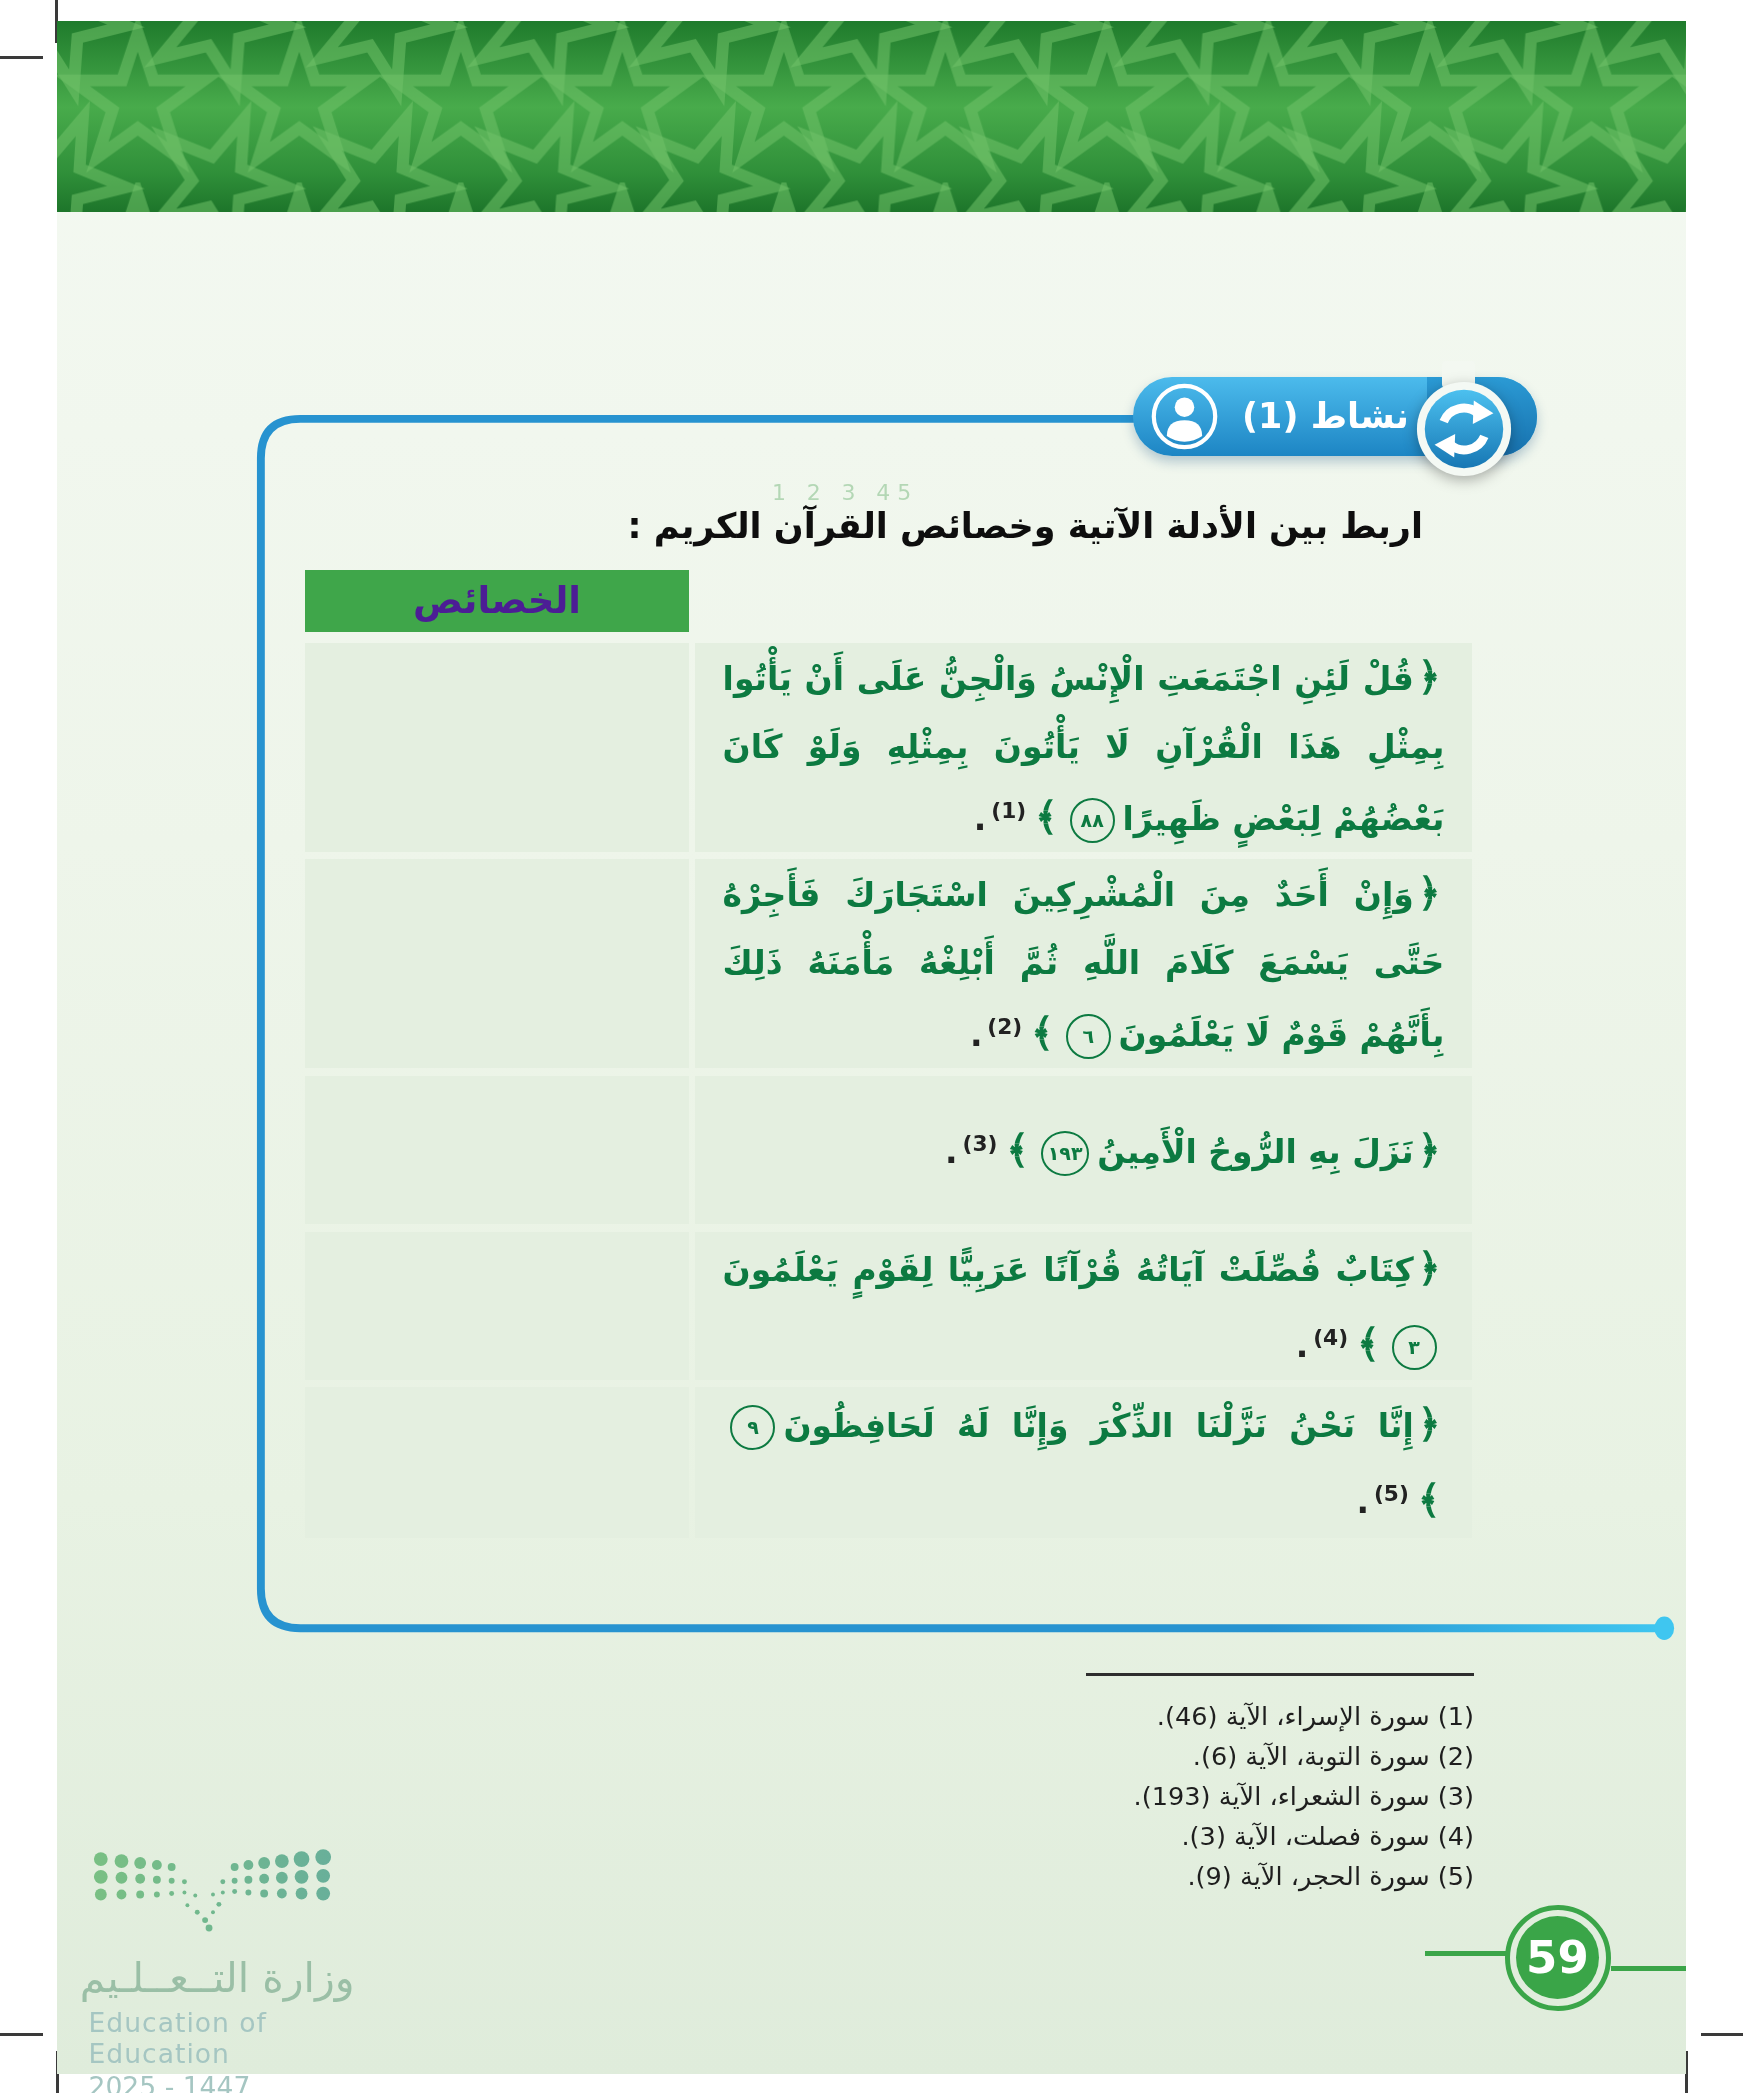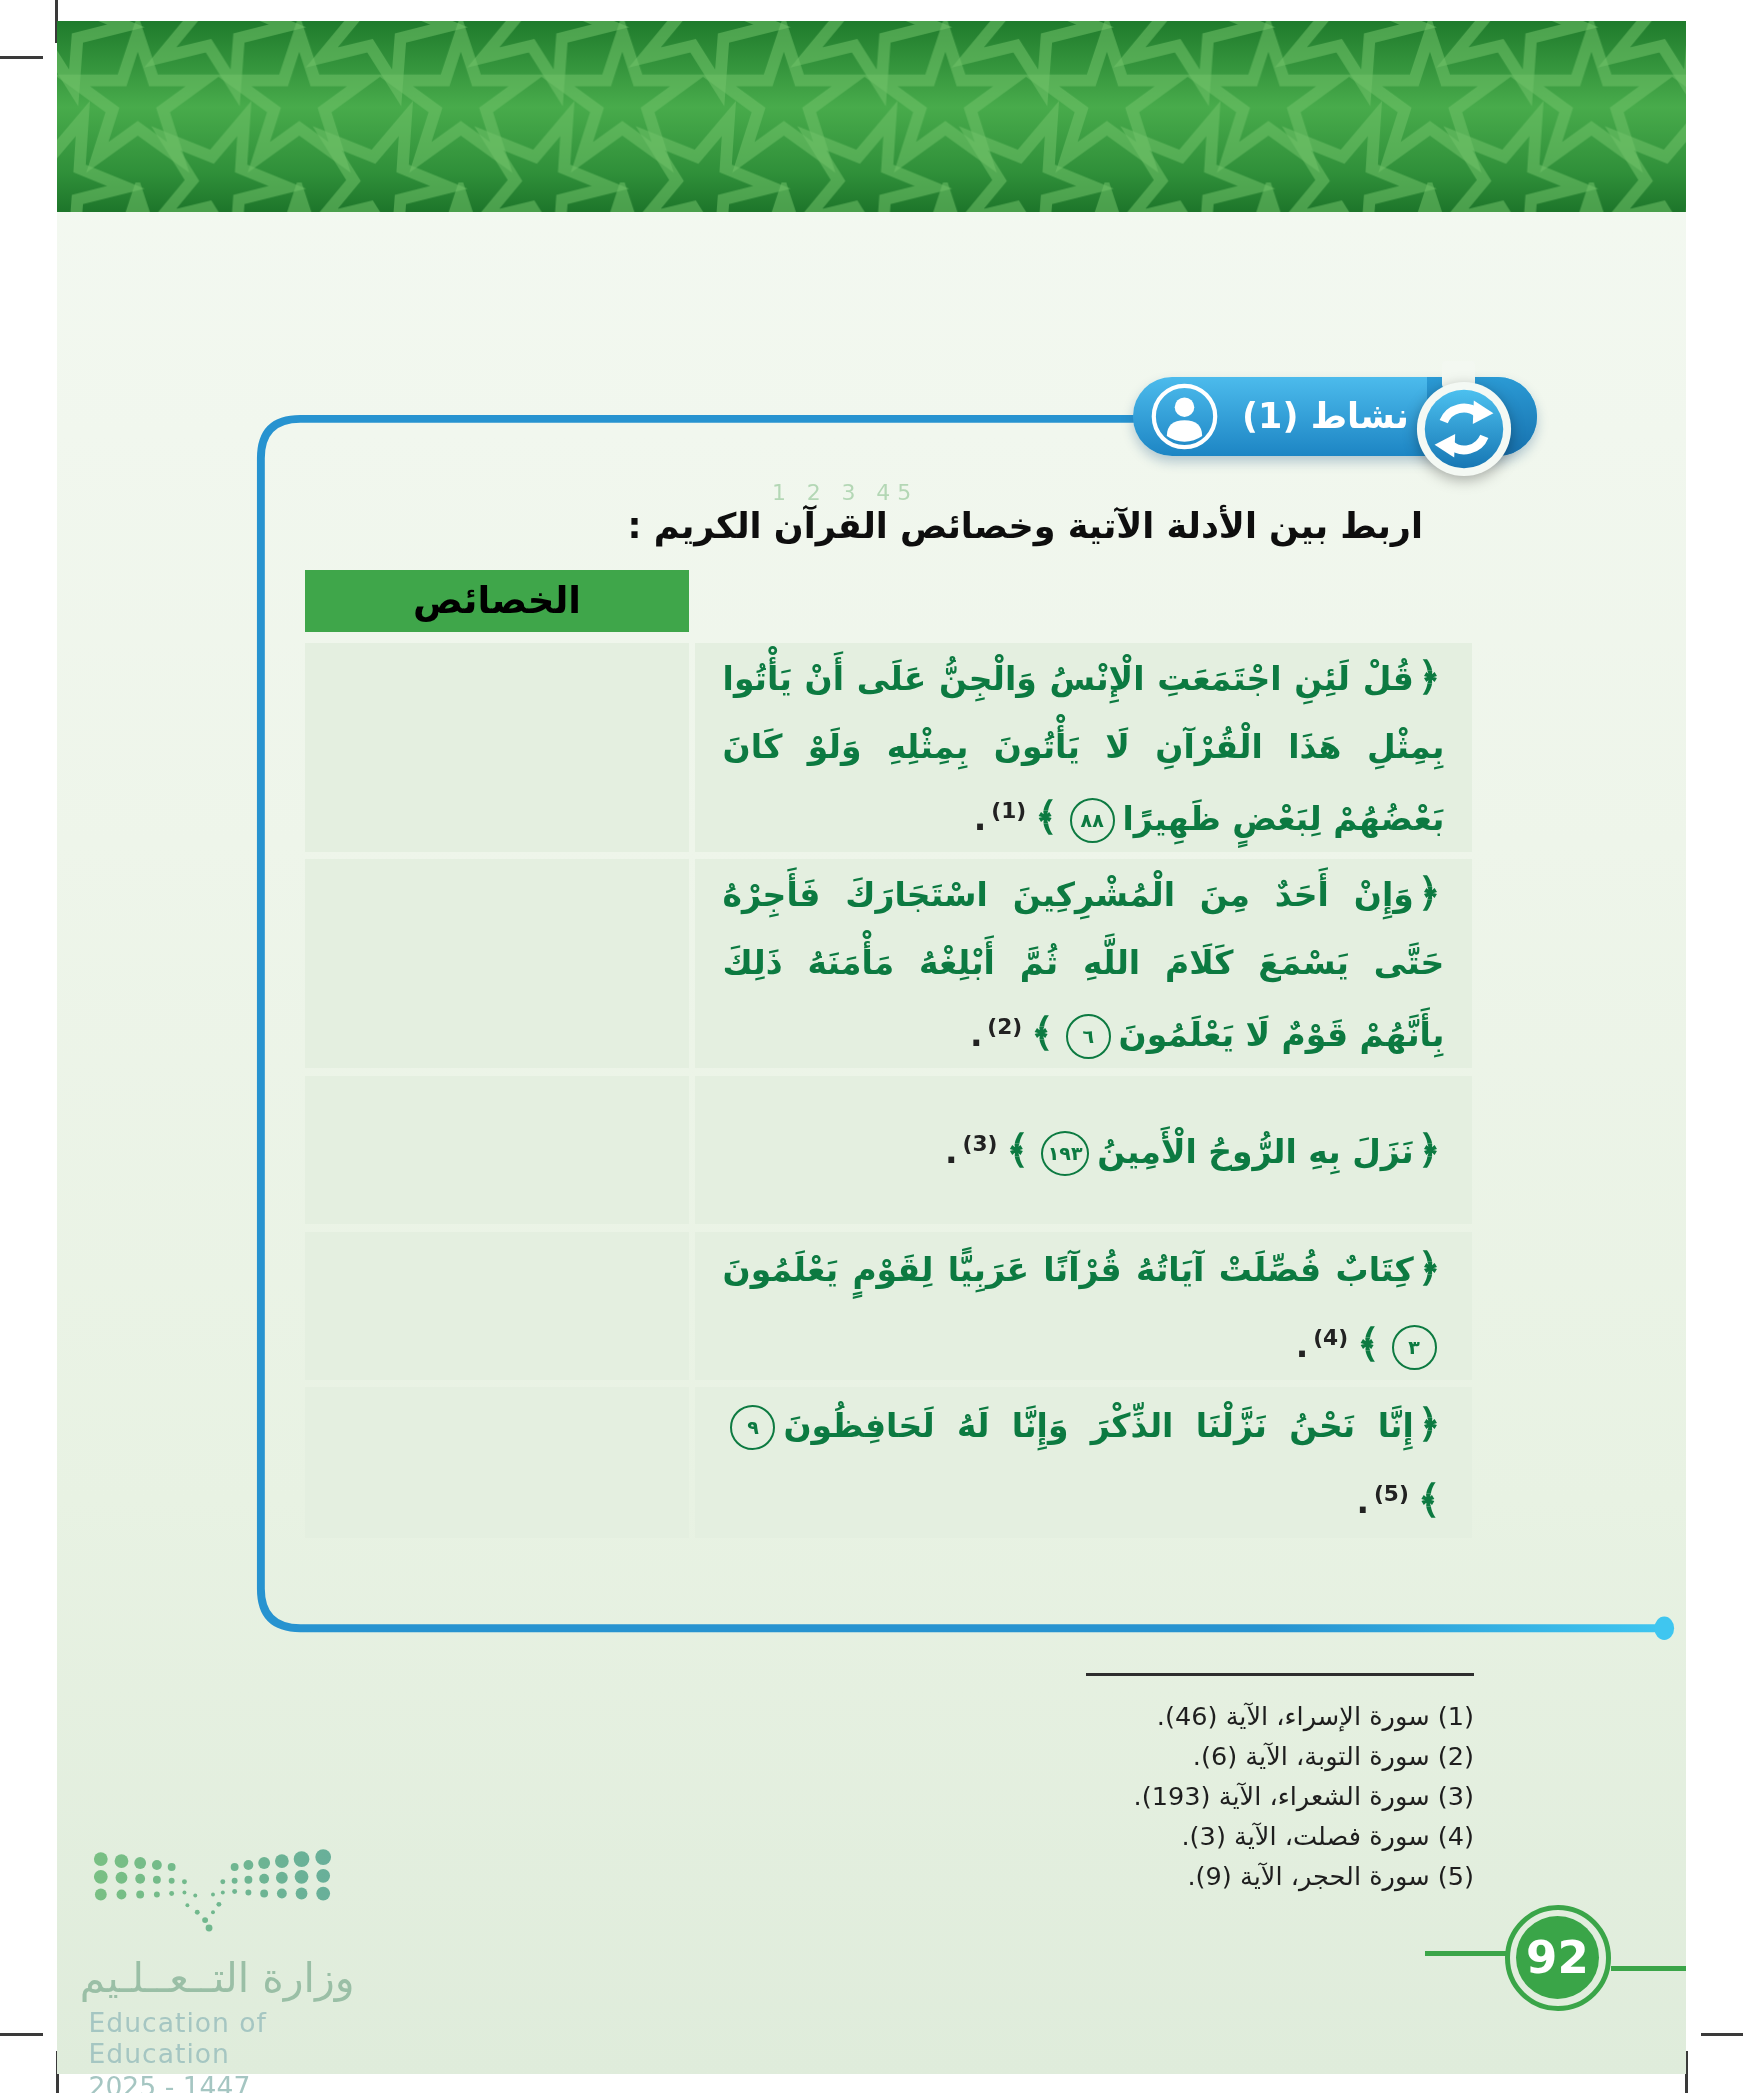--- a/index.html
+++ b/index.html
@@ -40,21 +40,21 @@
   .refresh { position:absolute; left:1356px; top:357px; width:102px; height:102px; z-index:5;
              filter:drop-shadow(0 4.9px 6.9px rgba(0,0,0,.30)); }
 
   
   .watermark { position:absolute; left:715px; top:459px; font-size:22px; letter-spacing:6.9px;
                color:rgba(130,190,135,.55); z-index:0; }
   .instruction { position:absolute; right:263px; top:485px; width:906px; direction:rtl;
                  text-align:right; font-size:35px; font-weight:bold; color:#0e0e0e; z-index:2; }
 
   
-  .th { position:absolute; top:549px; height:62px; background:#3fa64a; color:#000000; z-index:2;
+  .th { position:absolute; top:549px; height:62px; background:#3fa64a; color:#4c1d95; z-index:2;
         display:flex; align-items:center; justify-content:center; font-weight:bold; font-size:37px; }
   .th-char { left:248px; width:384px; }
   .th-evid { left:638px; width:777px; }
   .cell { position:absolute; background:#e4efe0; z-index:2; }
   .cell-char { left:248px; width:384px; }
   .cell-evid { left:638px; width:777px; display:flex; align-items:center; }
   .verse { width:100%; direction:rtl; text-align:justify; padding:0 27.6px; color:#0c7a41;
            font-weight:bold; font-size:33px; line-height:1.95; }
   .bracket { font-size:39px; margin:0 3.9px; }
   .ayah-num { display:inline-flex; align-items:center; justify-content:center; min-width:45px;
@@ -269,19 +269,19 @@
             <circle cx="122" cy="80" r="3.5"></circle>
         </g>
       </svg>
       <div class="logo-ar">وزارة التــعــلـيم</div>
       <div class="logo-en">Education of Education</div>
       <div class="logo-yr">2025 - 1447</div>
     </div>
 
     <div class="pn-line pn-line-l"></div>
     <div class="pn-ring">
-      <div class="pn-disc">92</div>
+      <div class="pn-disc">59</div>
     </div>
     <div class="pn-line pn-line-r"></div>
 
   </div>
 </div>
 
 
 </body></html>

